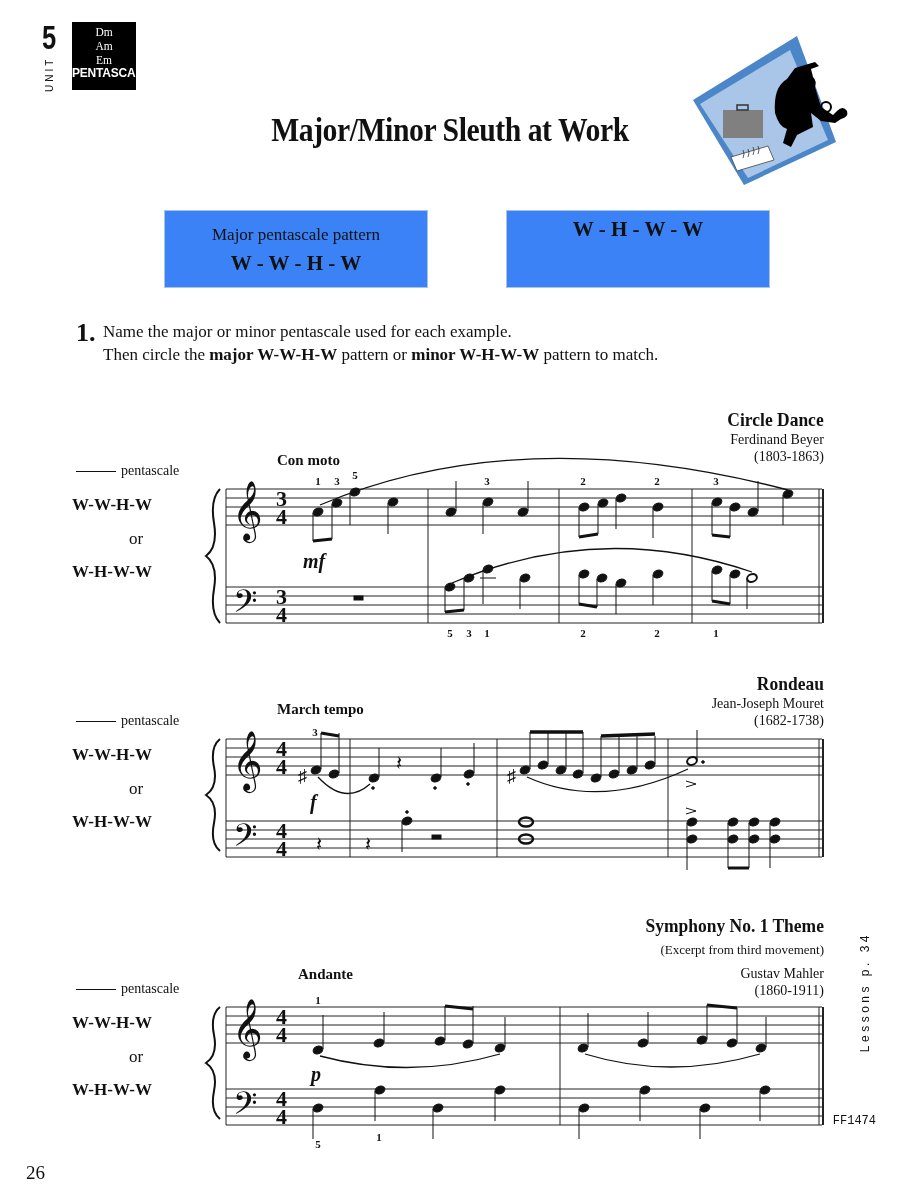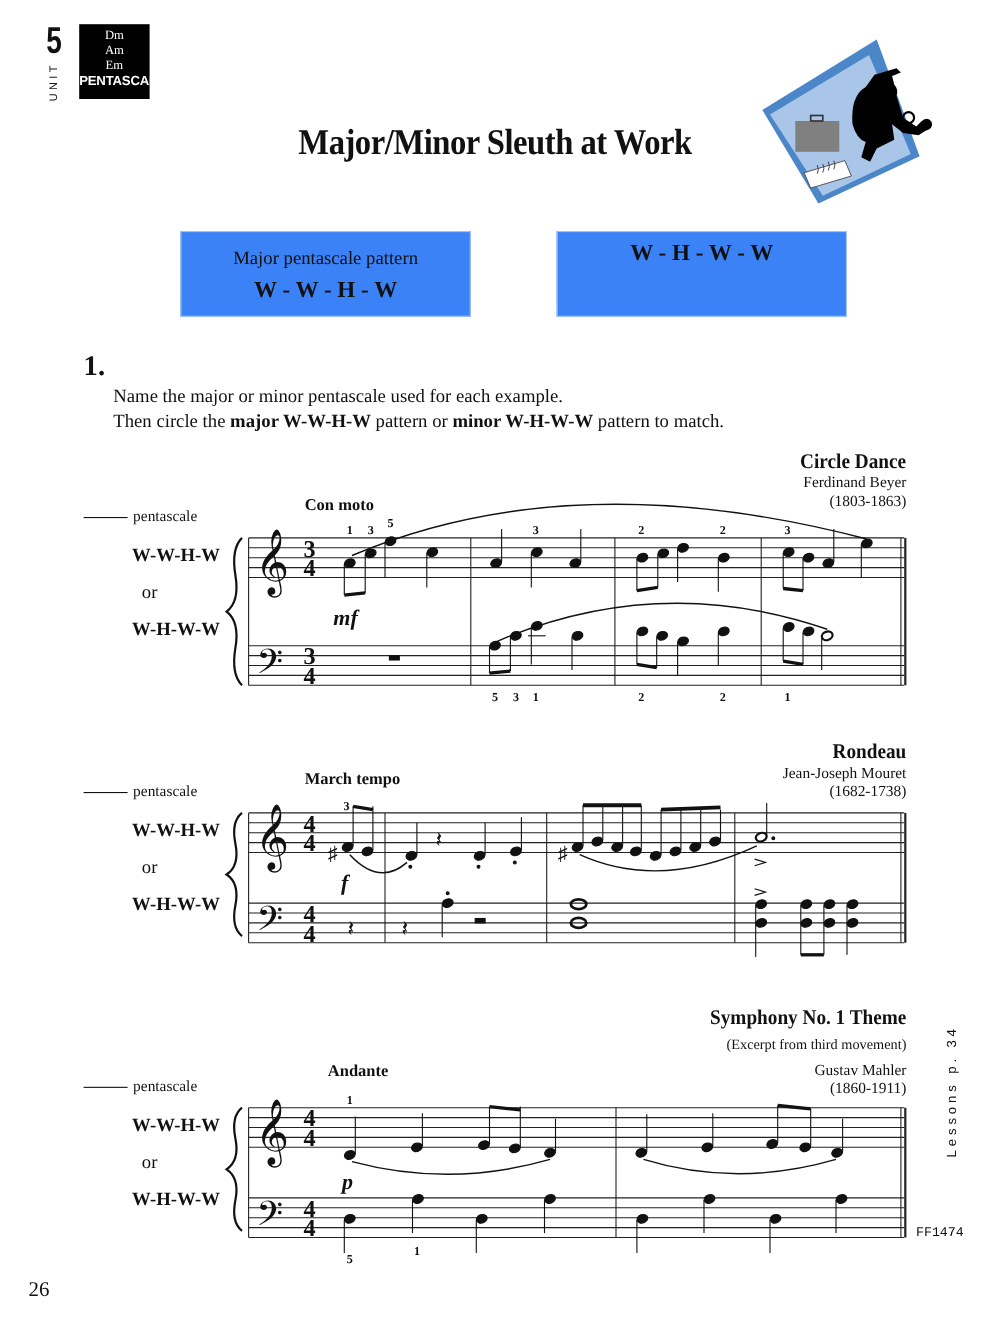--- a/index.html
+++ b/index.html
@@ -7,24 +7,24 @@
   .abs{position:absolute;}
   .unit-num{left:42px;top:20px;font-family:"Liberation Sans","DejaVu Sans",sans-serif;font-weight:bold;font-size:34px;line-height:34px;transform:scaleX(.75);transform-origin:left top;}
   .unit-word{left:44px;top:62px;font-family:"Liberation Sans","DejaVu Sans",sans-serif;font-size:10px;letter-spacing:3px;writing-mode:vertical-rl;transform:rotate(180deg);height:30px;}
   .unit-box{left:72px;top:22px;width:64px;height:68px;background:#000;color:#fff;text-align:center;font-size:11.5px;line-height:14px;padding-top:3px;box-sizing:border-box;}
   .unit-box .pent{font-family:"Liberation Sans","DejaVu Sans",sans-serif;font-weight:bold;font-size:12px;letter-spacing:-.2px;line-height:12px;}
   .title{left:0;width:900px;top:112px;text-align:center;font-size:33px;font-weight:bold;letter-spacing:-.5px;transform:scaleX(.9);}
   .pattern-box{top:210px;width:264px;height:78px;background:#3b82f6;border:1.5px solid #a8c4e4;box-sizing:border-box;text-align:center;}
   .pattern-box .lbl{font-size:17px;margin-top:14px;}
   .pattern-box .pat{font-size:21px;font-weight:bold;margin-top:6px;}
   .instr-num{left:76px;top:318px;font-size:26px;font-weight:bold;}
-  .instr{left:103px;font-size:17px;margin-top:28px;}
+  .instr{left:103px;font-size:17px;}
   .pent-label{left:76px;font-size:14px;}
   .pent-label .blank{display:inline-block;width:40px;border-bottom:1px solid #111;margin-right:5px;vertical-align:middle;}
-  .wlabel{position:absolute;left:0;width:128px;text-align:right;font-weight:bold;font-size:17px;}
+  .wlabel{position:absolute;left:0;width:128px;text-align:left;font-weight:bold;font-size:17px;}
   .orlabel{position:absolute;left:0;width:128px;text-align:center;font-size:17px;}
   .piece-title{right:76px;text-align:right;font-weight:bold;font-size:19px;transform:scaleX(.92);transform-origin:right;}
   .composer{right:76px;text-align:right;font-size:14px;line-height:17px;}
   .tempo{font-weight:bold;font-size:15px;}
   .footer{font-size:19px;}
   .lessons{left:858px;top:932px;font-family:"Liberation Sans","DejaVu Sans",sans-serif;font-size:12px;letter-spacing:3.5px;writing-mode:vertical-rl;transform:rotate(180deg);}
   svg{position:absolute;left:0;top:0;}
 </style>
 </head>
 <body>

